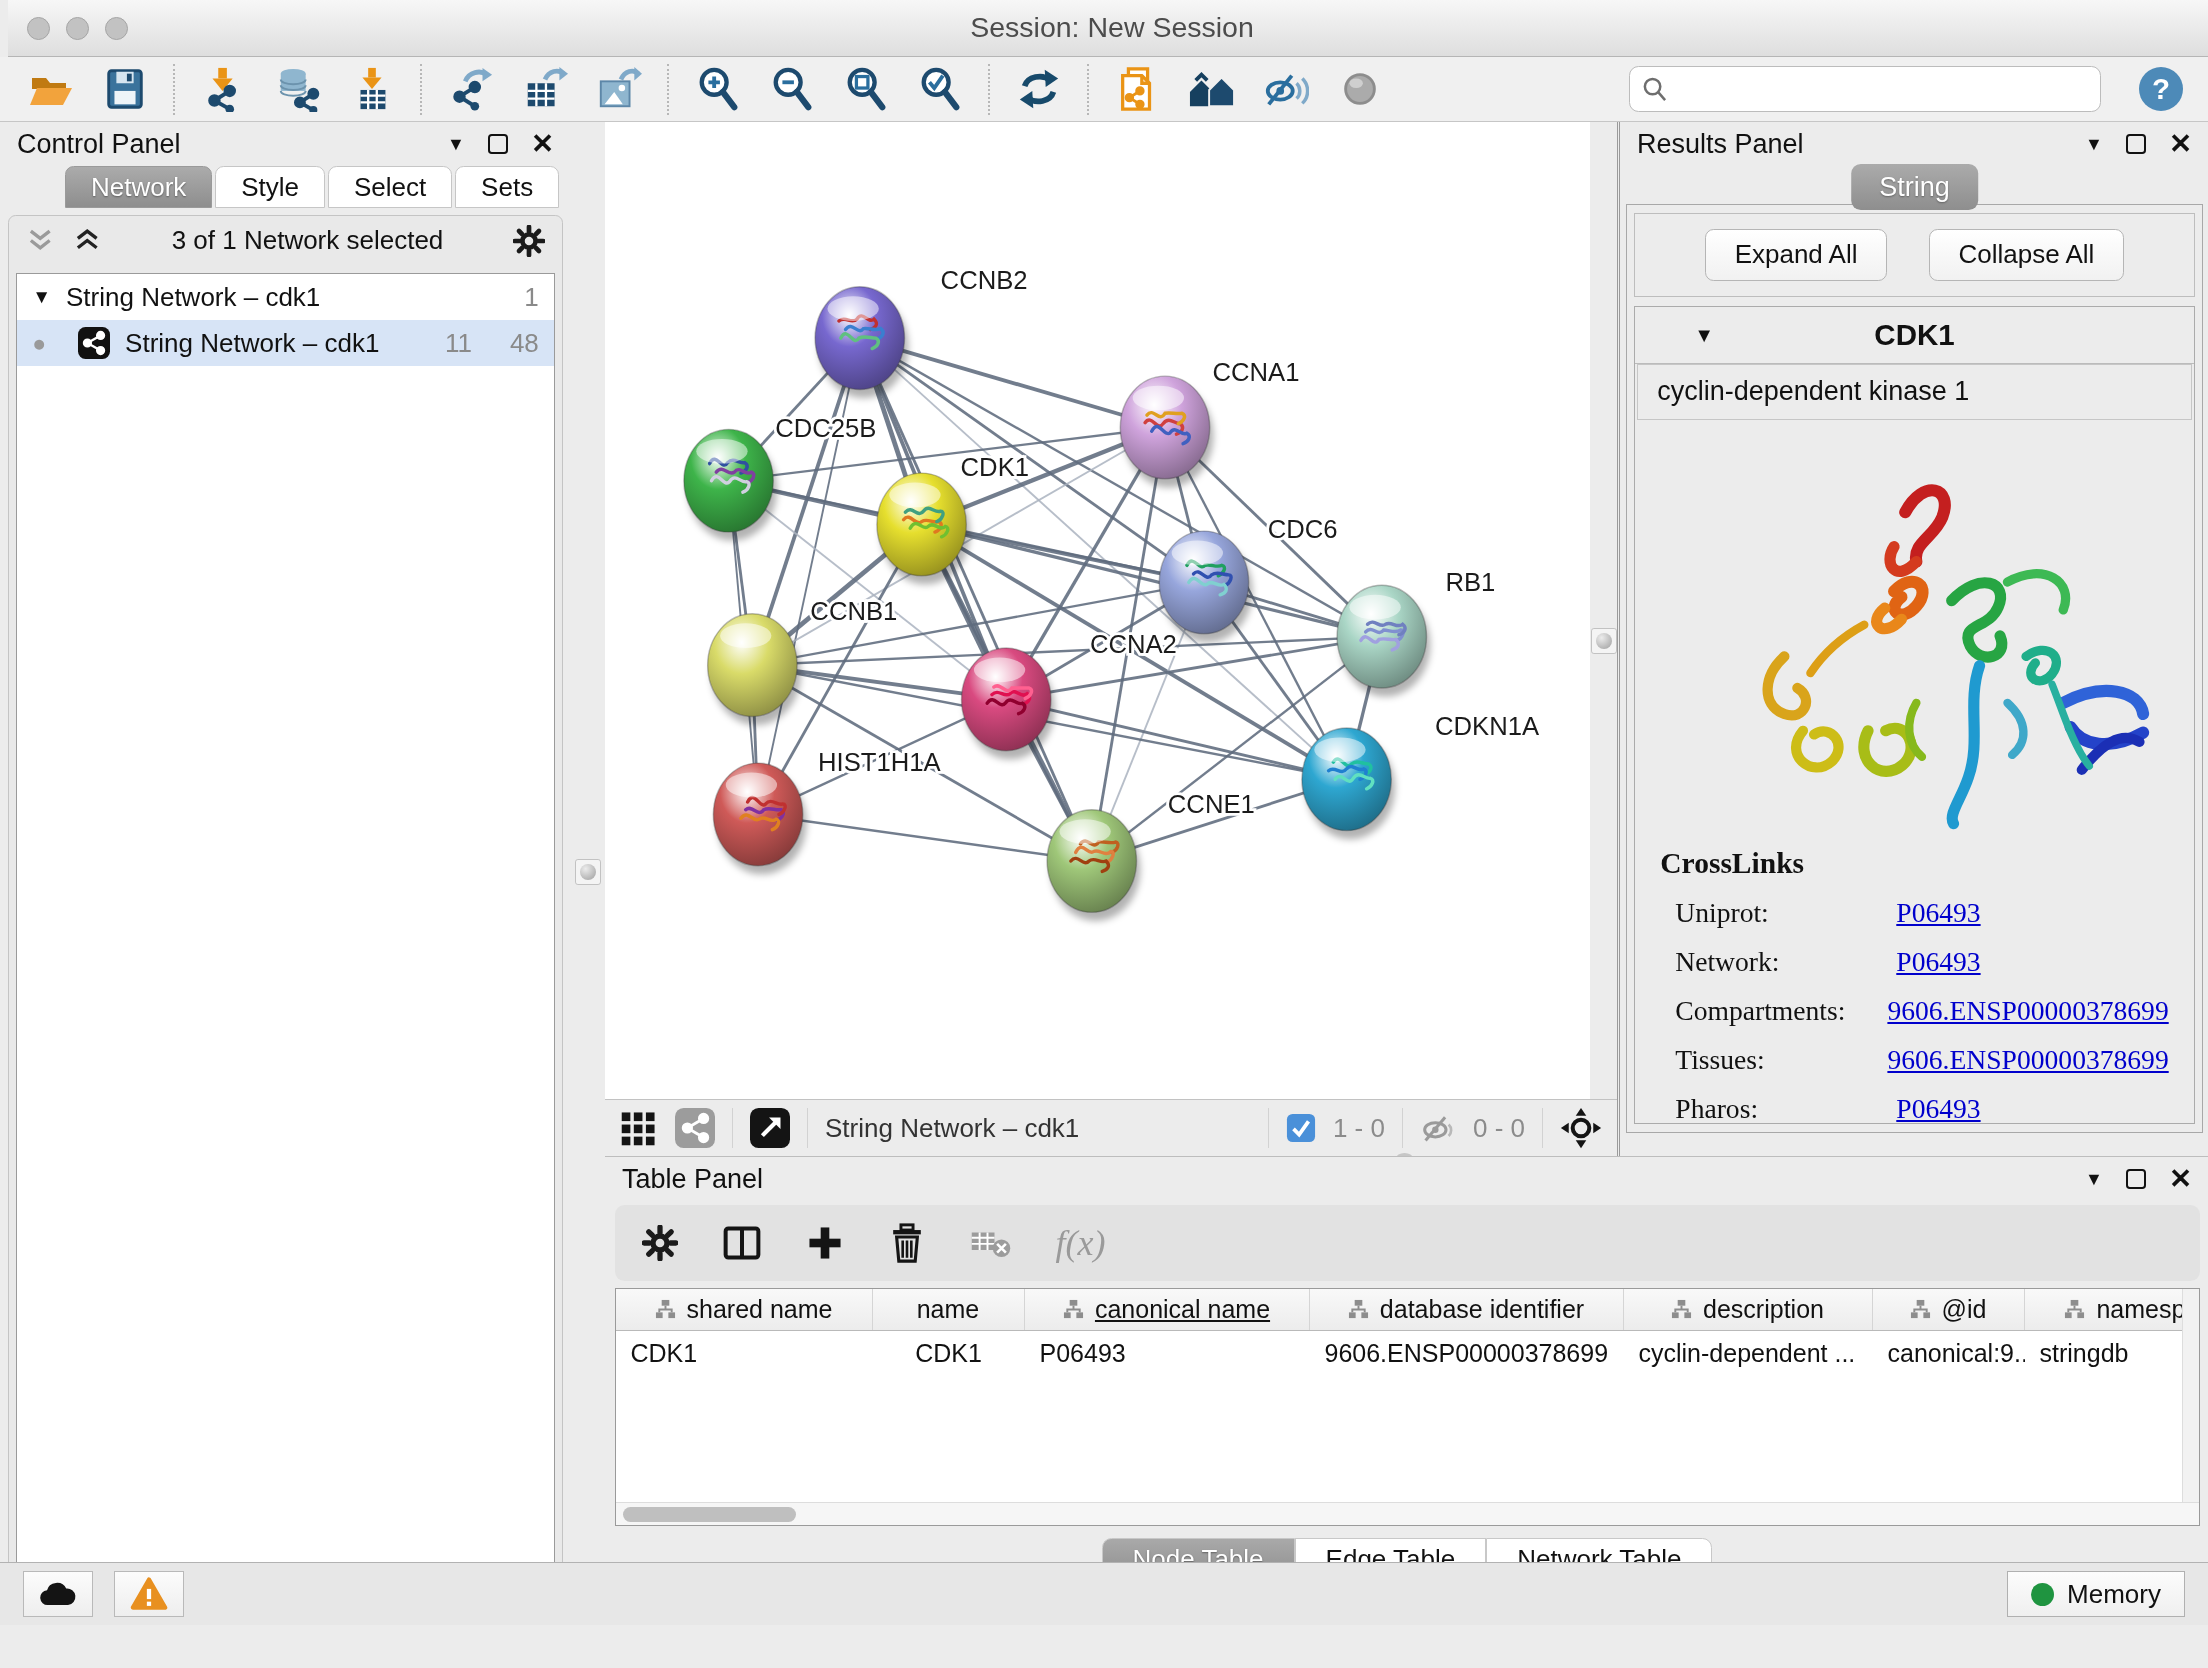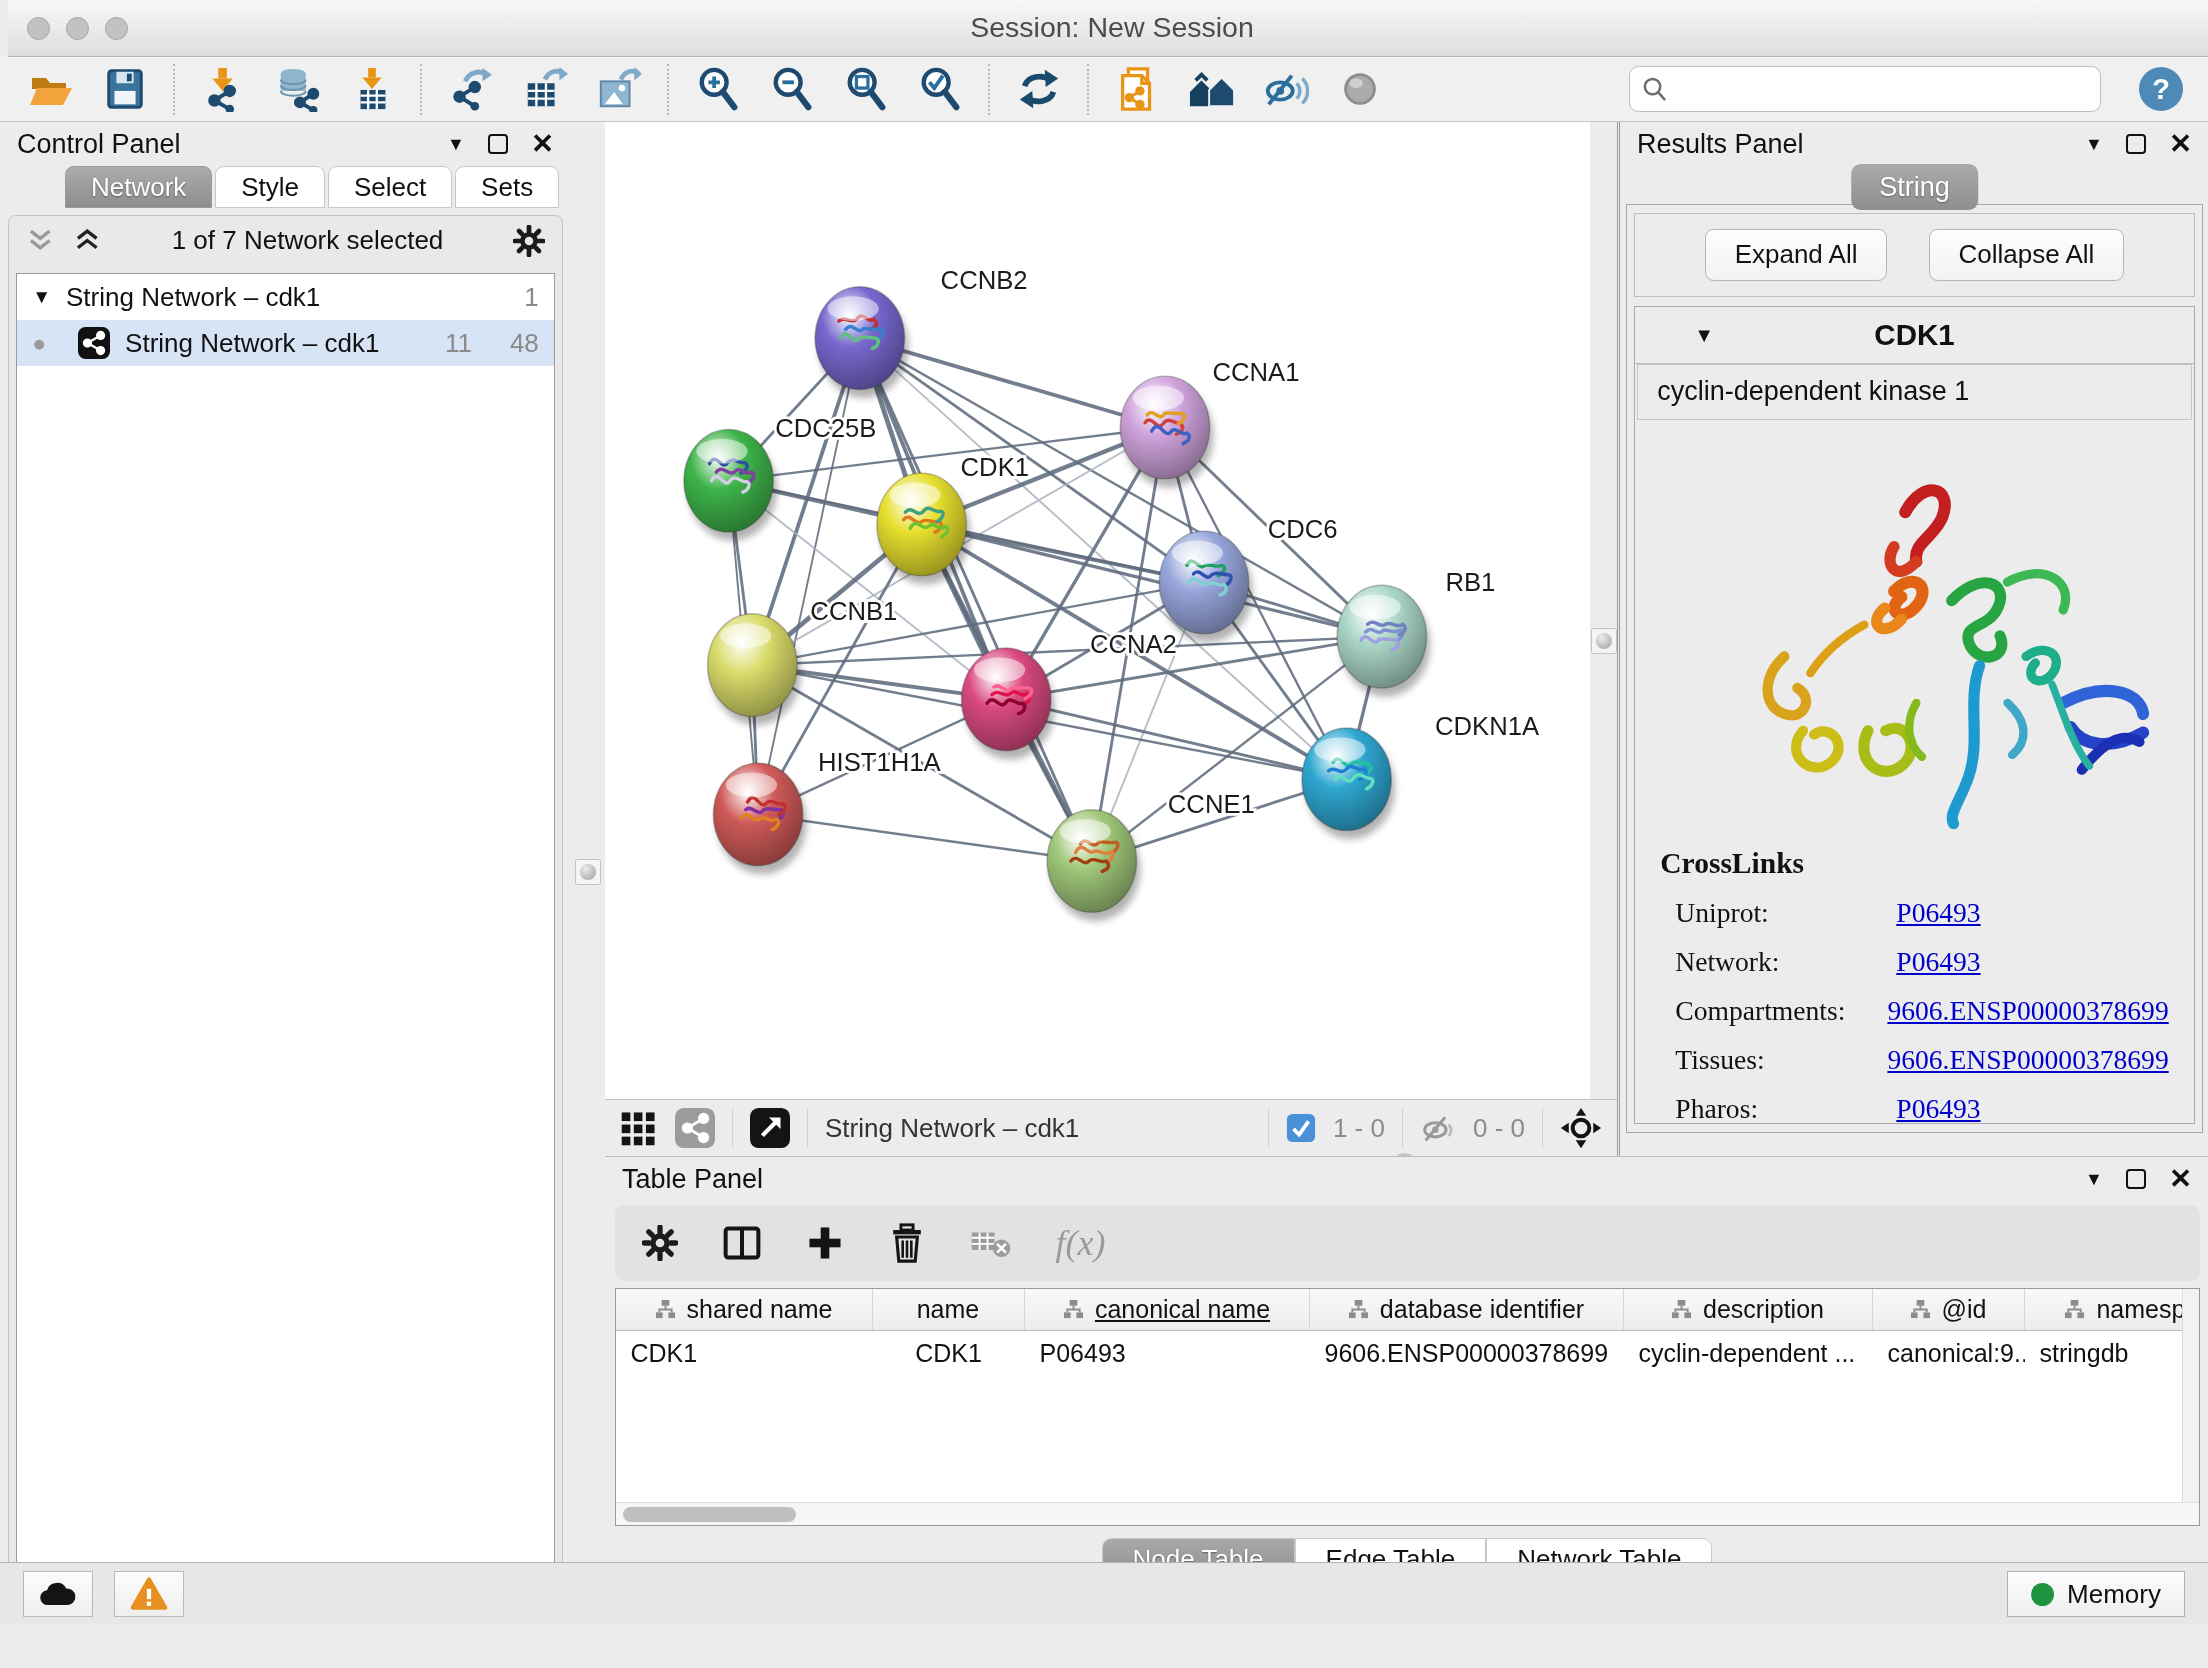--- a/index.html
+++ b/index.html
@@ -317,21 +317,21 @@
   <div class="cp-inner">
     <div class="cp-summary">
       <svg width="28.5" height="25" viewBox="0 0 26 24">
         <polyline points="4,3 13,10 22,3" fill="none" stroke="#9a9a9a" stroke-width="3.2"></polyline>
         <polyline points="4,12 13,19 22,12" fill="none" stroke="#9a9a9a" stroke-width="3.2"></polyline>
       </svg>
       <svg width="28.5" height="25" viewBox="0 0 26 24">
         <polyline points="4,10 13,3 22,10" fill="none" stroke="#222" stroke-width="3.2"></polyline>
         <polyline points="4,19 13,12 22,19" fill="none" stroke="#222" stroke-width="3.2"></polyline>
       </svg>
-      <span class="txt">1 of 7 Network selected</span>
+      <span class="txt">3 of 1 Network selected</span>
       <svg width="32" height="32" viewBox="0 0 34 34">
         <circle cx="17" cy="17" r="7" fill="none" stroke="#1b1b1b" stroke-width="5"></circle>
         <g stroke="#1b1b1b" stroke-width="5" stroke-linecap="round">
           <line x1="17" y1="2" x2="17" y2="7"></line>
             <line x1="17" y1="27" x2="17" y2="32"></line>
           <line x1="2" y1="17" x2="7" y2="17"></line>
             <line x1="27" y1="17" x2="32" y2="17"></line>
           <line x1="6.4" y1="6.4" x2="9.9" y2="9.9"></line>
             <line x1="24.1" y1="24.1" x2="27.6" y2="27.6"></line>
           <line x1="6.4" y1="27.6" x2="9.9" y2="24.1"></line>

